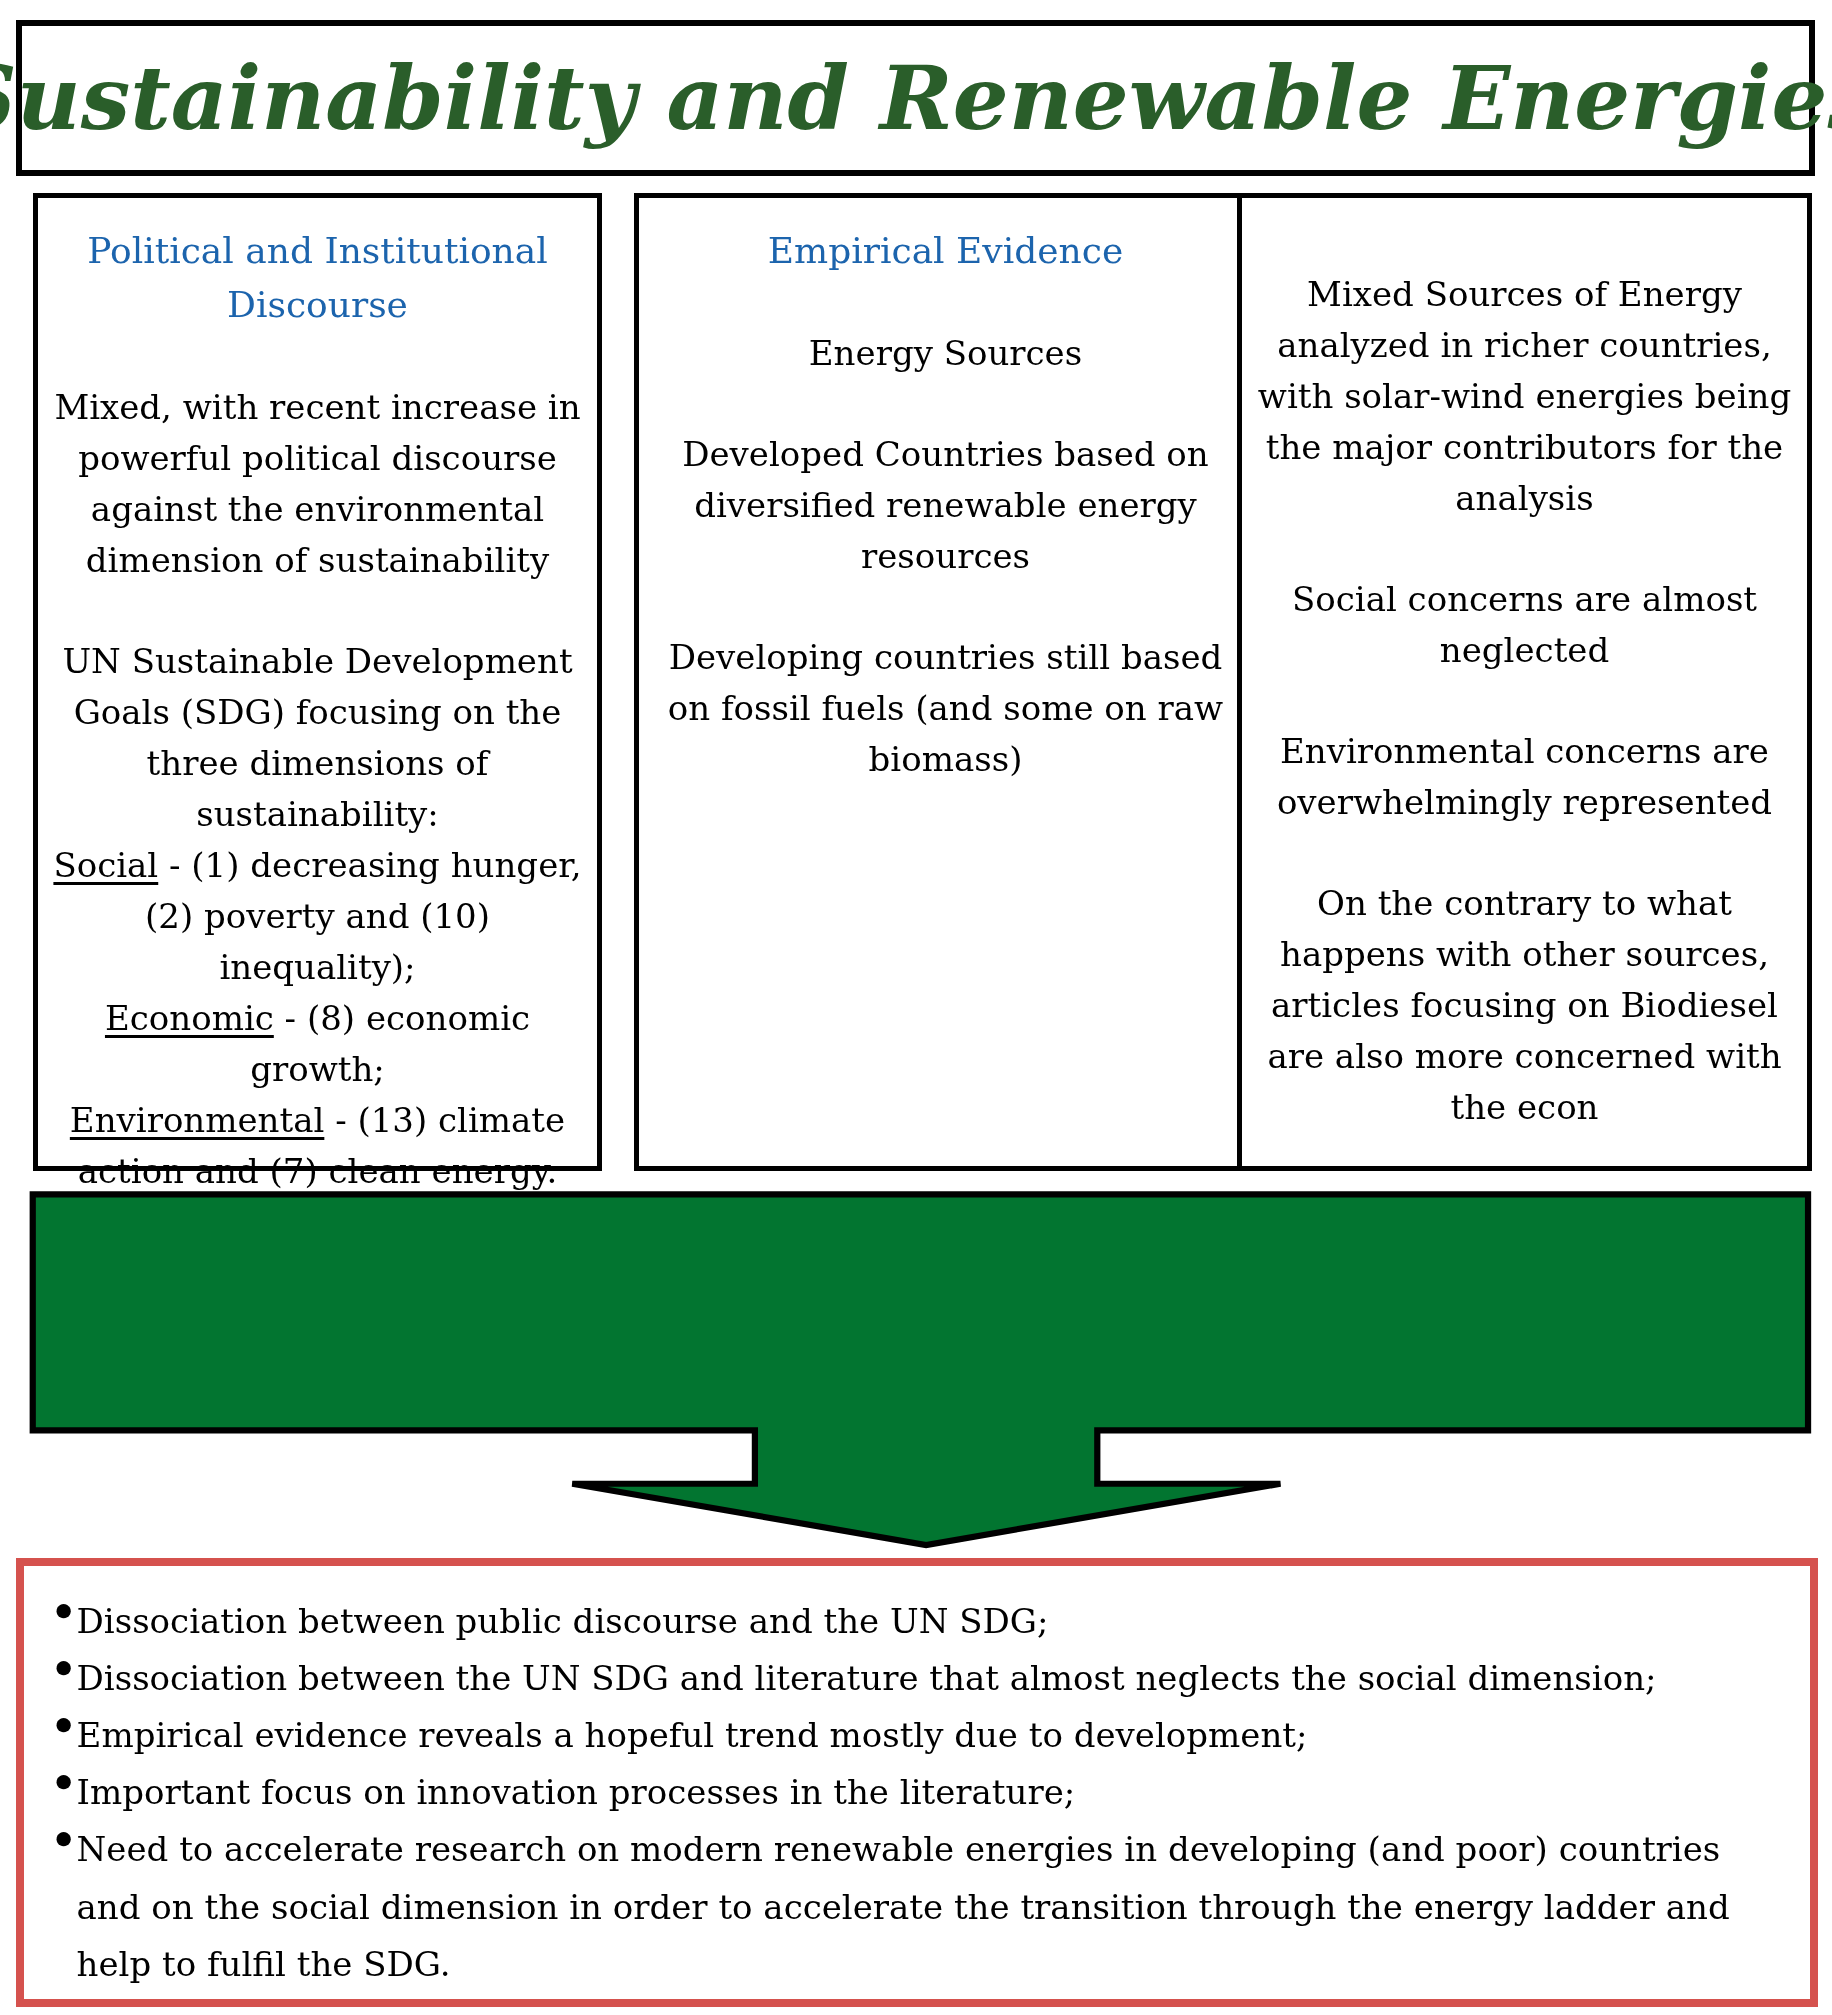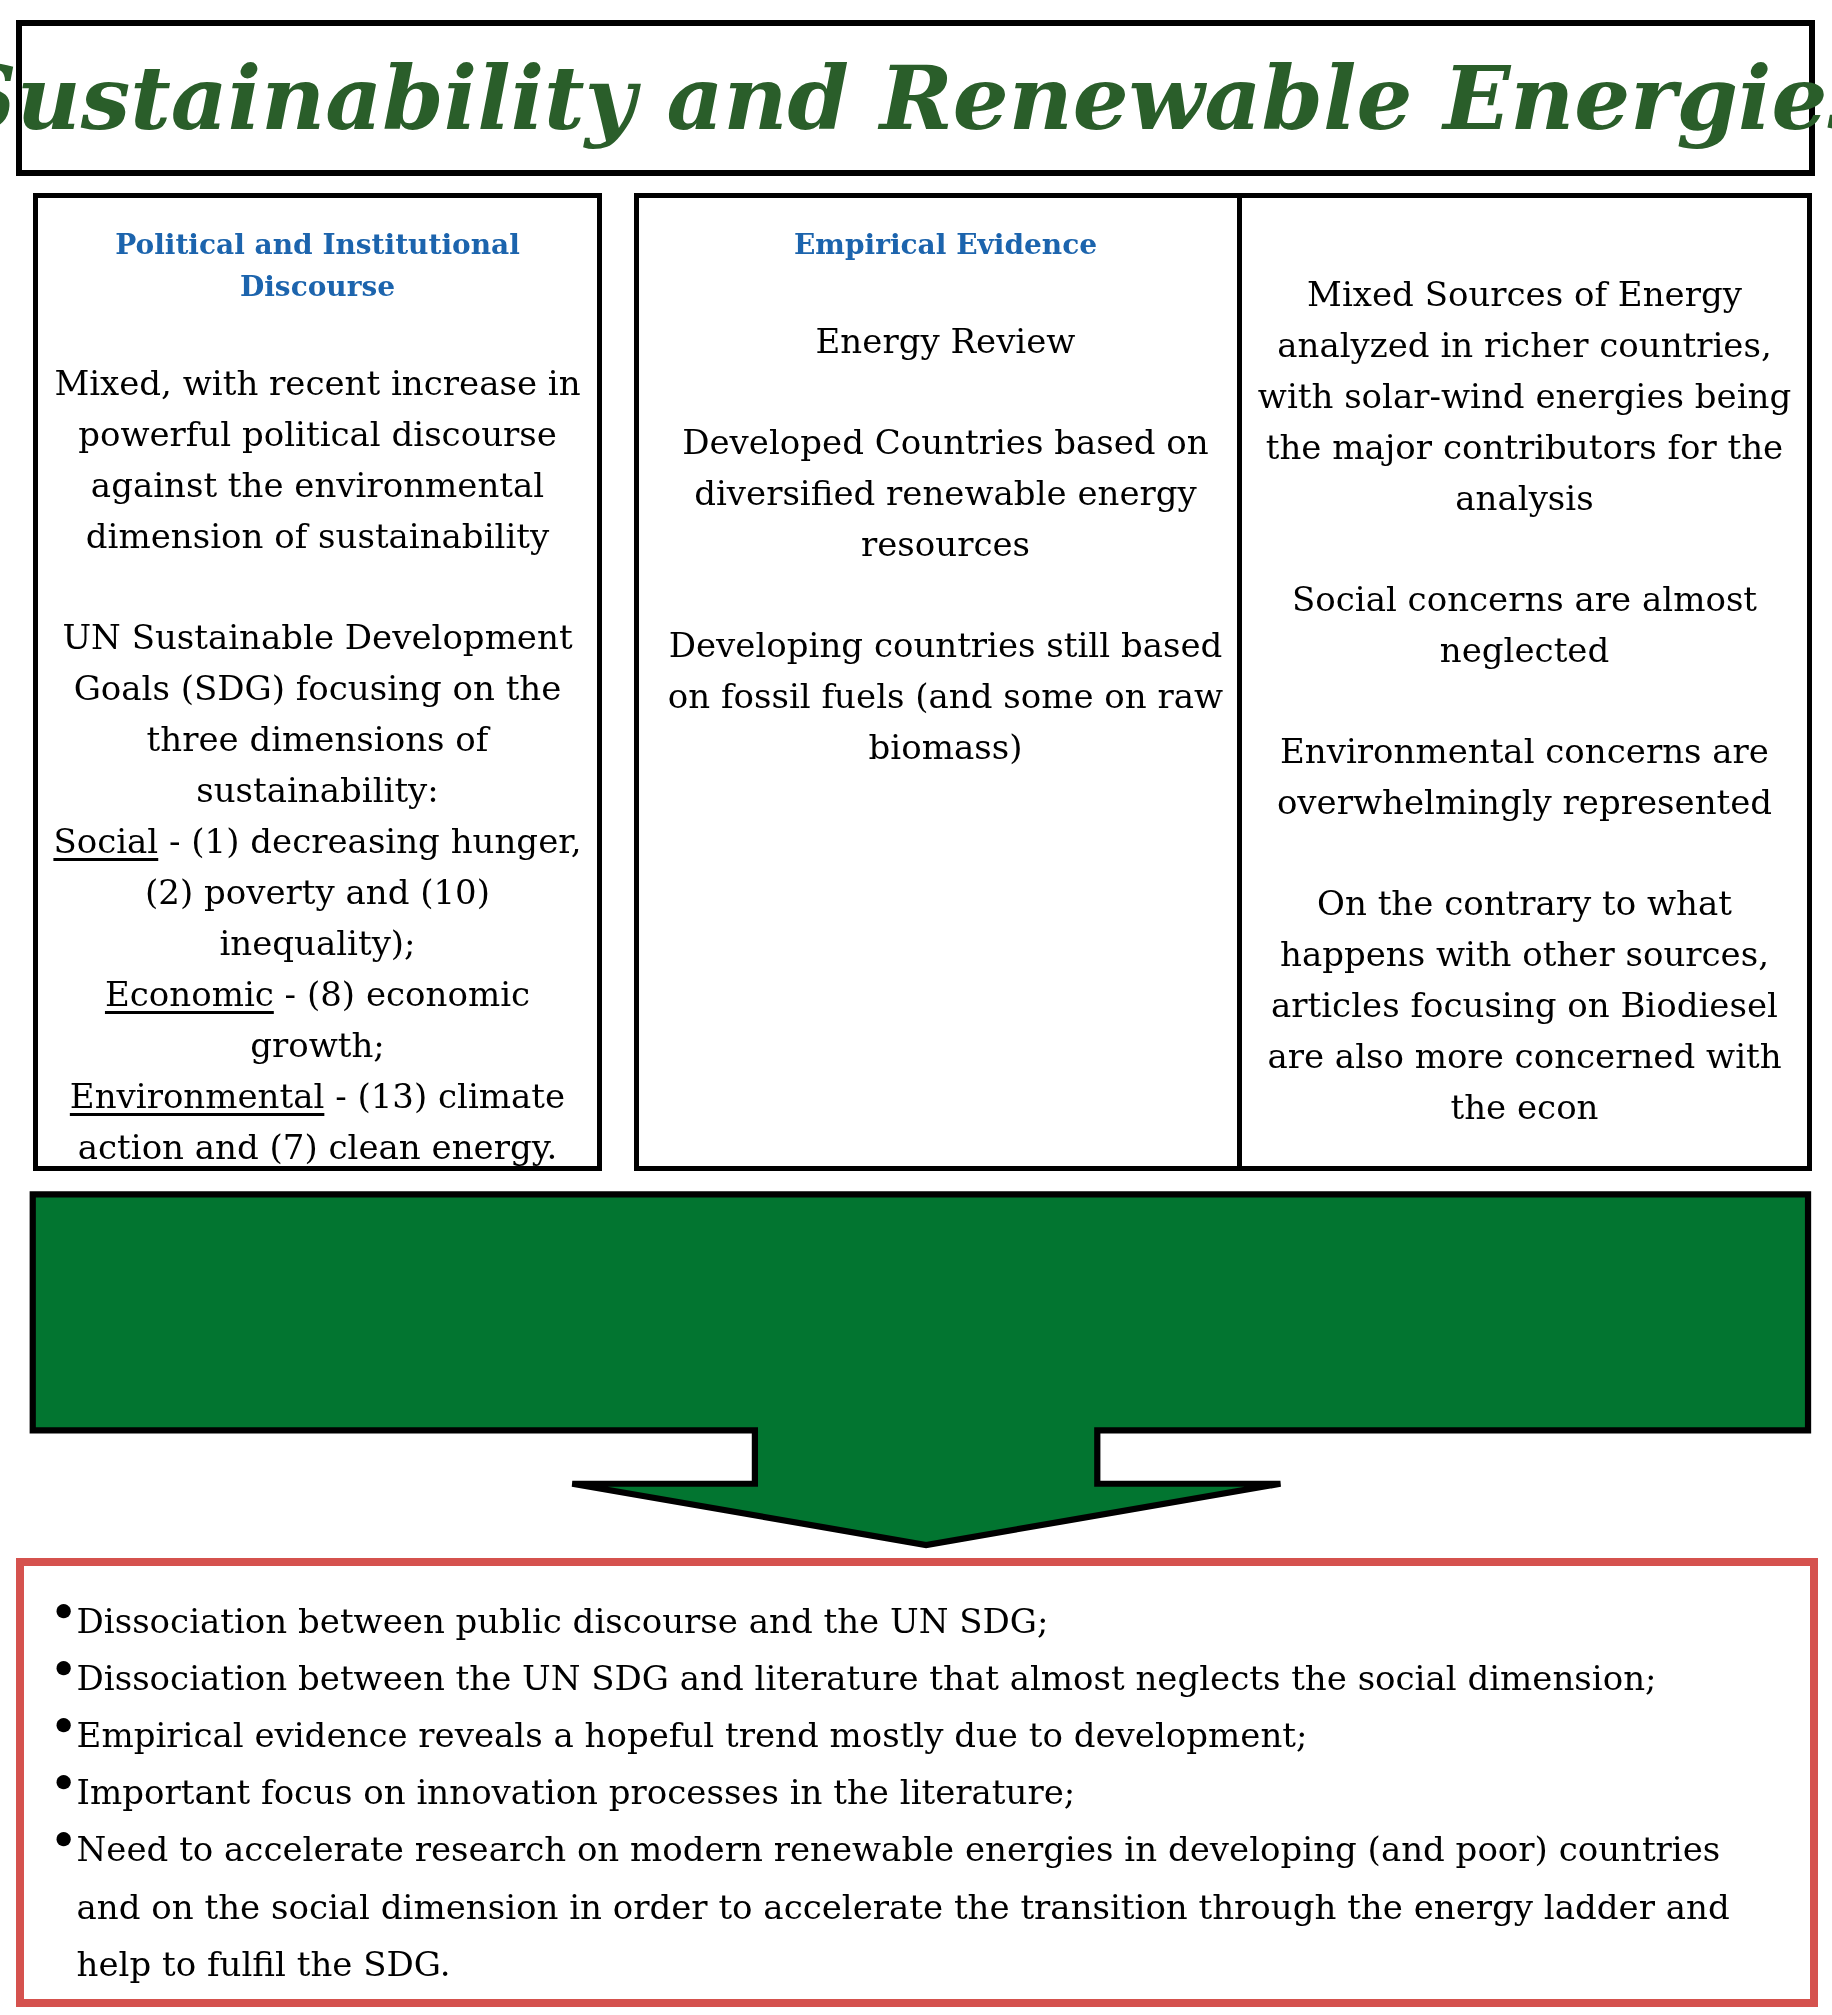--- a/index.html
+++ b/index.html
@@ -34,21 +34,21 @@
   .col{
     position:absolute;top:193px;height:978px;
     border:5.2px solid var(--outline);box-sizing:border-box;background:var(--bg);
     padding:21px 12.5px;text-align:center;
     font-size:34px;line-height:1.5;
   }
   #col1{left:33px;width:569px;}
   #col2{left:634px;width:623px;}
   #col3{left:1237px;width:575px;}
   .col-header{
-    margin:5.2px 0 0;font-size:28px;line-height:1.5;font-weight:bold;color:var(--header-blue);
+    margin:5.2px 0 0;font-size:36px;line-height:1.5;font-weight:normal;color:var(--header-blue);
   }
   .col p{margin:50px 0 0;}
   .u{text-decoration:underline;text-decoration-thickness:2.6px;text-underline-offset:5.2px;}
 
   
   .arrow-svg{position:absolute;left:0;top:0;width:1833px;height:2015px;pointer-events:none;}
   .arrow-poly{fill:var(--arrow-green);stroke:var(--outline);stroke-width:12px;stroke-linejoin:miter;}
 
   
   .conclusions{
@@ -82,21 +82,21 @@
     <p>
       <span>UN Sustainable Development Goals (SDG) focusing on the three dimensions of sustainability:</span><br>
       <span class="u">Social</span><span> - (1) decreasing hunger, (2) poverty and (10) inequality);</span><br>
       <span class="u">Economic</span><span> - (8) economic growth;</span><br>
       <span class="u">Environmental</span><span> - (13) climate action and (7) clean energy.</span>
     </p>
   </div>
 
   <div class="col" id="col2">
     <h2 class="col-header">Empirical Evidence</h2>
-    <p>Energy Review</p>
+    <p>Energy Sources</p>
     <p>Developed Countries based on diversified renewable energy resources</p>
     <p>Developing countries still based on fossil fuels (and some on raw biomass)</p>
   </div>
 
   <div class="col" id="col3">
     <p>Mixed Sources of Energy analyzed in richer countries, with solar-wind energies being the major contributors for the analysis</p>
     <p>Social concerns are almost neglected</p>
     <p>Environmental concerns are overwhelmingly represented</p>
     <p>On the contrary to what happens with other sources, articles focusing on Biodiesel are also more concerned with the econ</p>
   </div>

